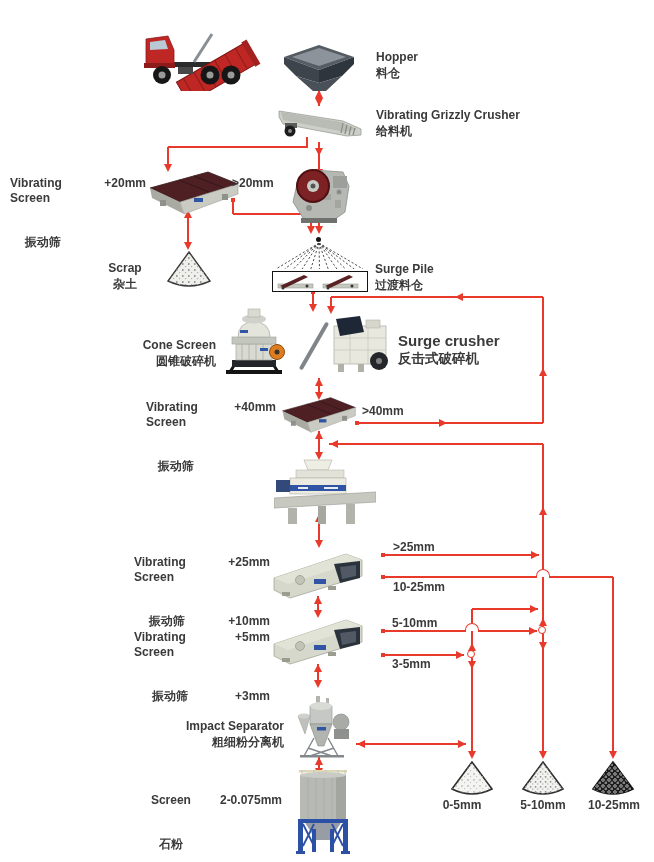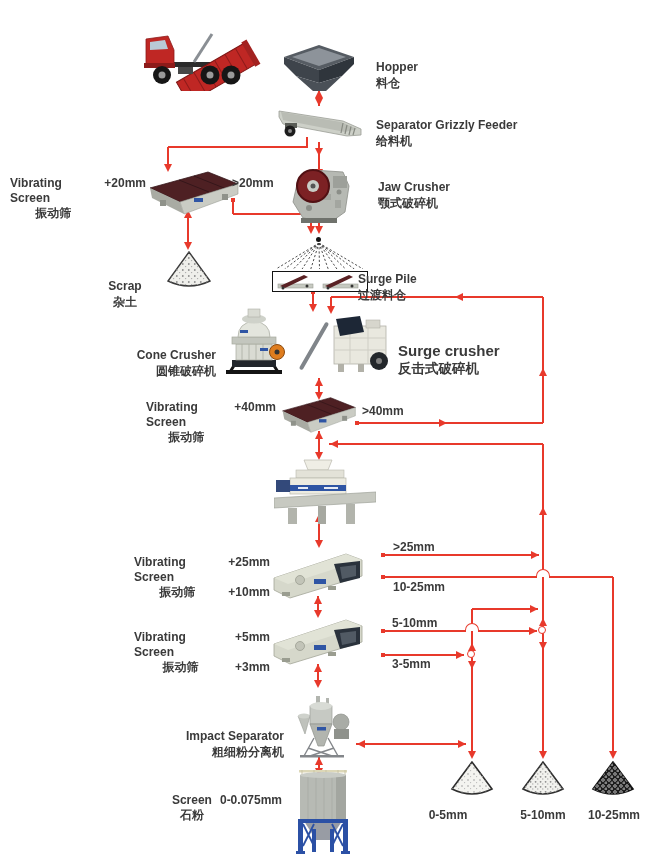--- a/index.html
+++ b/index.html
@@ -11,26 +11,26 @@
   .a{position:absolute;width:0;height:0;border:4px solid transparent;}
   .a.d{border-top:8px solid var(--red);border-bottom:0;}
   .a.u{border-bottom:8px solid var(--red);border-top:0;}
   .a.l{border-right:8px solid var(--red);border-left:0;}
   .a.r{border-left:8px solid var(--red);border-right:0;}
   .sq{position:absolute;width:4px;height:4px;background:var(--red);}
   .jc{position:absolute;width:6px;height:6px;border:1.5px solid var(--red);border-radius:50%;background:#fff;}
   .hop{position:absolute;width:14px;height:8px;background:#fff;border:1.5px solid var(--red);border-bottom:none;border-radius:7px 7px 0 0;box-sizing:border-box;}
   .fandot{position:absolute;width:5px;height:5px;border-radius:50%;background:#141414;}
   .mach{position:absolute;}
-  .lbl{position:absolute;font:600 12px/16px "Liberation Sans","DejaVu Sans",sans-serif;color:var(--ink);margin-top:10px;}
+  .lbl{position:absolute;font:600 12px/16px "Liberation Sans","DejaVu Sans",sans-serif;color:var(--ink);}
   .ctr{text-align:center;}
   .rgt{text-align:right;}
   .stream{position:absolute;font:600 12px/14px "Liberation Sans","DejaVu Sans",sans-serif;color:var(--ink);}
   .slbl{position:absolute;display:grid;grid-template-columns:auto auto;column-gap:8px;justify-content:end;
-        font:600 12px/15px "Liberation Sans","DejaVu Sans",sans-serif;color:var(--ink);}
+        font:600 12px/15px "Liberation Sans","DejaVu Sans",sans-serif;color:var(--ink);gap:29px;}
   .slbl .zh{justify-self:center;}
   .lbl-lg .en{font:600 15px/18px "Liberation Sans","DejaVu Sans",sans-serif;}
   .lbl-lg .zh{font:600 13.5px/17px "Liberation Sans","DejaVu Sans",sans-serif;}
   .surgebox{position:absolute;left:272px;top:271px;width:96px;height:21px;border:1.8px solid #141414;background:#fff;box-sizing:border-box;}
   .slash{position:absolute;left:287px;top:344px;width:54px;height:4px;background:#80858a;transform:rotate(-60deg);border-radius:2px;}
 </style>
 </head>
 <body>
 
 <div id="stage">
@@ -380,50 +380,46 @@
     <path d="M24 2 L4 29 Q24 39 44 29 Z" fill="#1e1e1e" stroke="#111" stroke-width="1.6"></path>
     <path d="M24 2 L4 29 Q24 39 44 29 Z" fill="url(#pd3)"></path>
   </svg>
 
   <div class="lbl" style="left:376px;top:49px">
     <div>Hopper</div>
     <div>料仓</div>
   </div>
 
   <div class="lbl" style="left:376px;top:107px">
-    <div>Separator Grizzly Feeder</div>
+    <div>Vibrating Grizzly Crusher</div>
     <div>给料机</div>
   </div>
 
   <div class="slbl" style="left:10px;top:176px;width:136px">
     <span>Vibrating Screen</span>
     <span>+20mm</span>
     <span class="zh">振动筛</span>
     <span></span>
   </div>
 
   <div class="stream" style="left:232px;top:176px">&gt;20mm</div>
 
-  <div class="lbl" style="left:378px;top:169px">
-    <div>Jaw Crusher</div>
-    <div>颚式破碎机</div>
-  </div>
-
-  <div class="lbl ctr" style="left:102px;top:268px;width:46px">
+
+  <div class="lbl ctr" style="left:102px;top:260px;width:46px">
     <div>Scrap</div>
     <div>杂土</div>
   </div>
 
-  <div class="lbl" style="left:358px;top:261px">
+  <div class="lbl" style="left:375px;top:261px">
     <div>Surge Pile</div>
     <div>过渡料仓</div>
   </div>
 
   <div class="lbl rgt" style="left:130px;top:337px;width:86px">
-    <div>Cone Crusher</div>
+    <div>Cone Screen</div>
     <div>圆锥破碎机</div>
   </div>
 
   <div class="lbl lbl-lg" style="left:398px;top:332px">
     <div class="en">Surge crusher</div>
     <div class="zh">反击式破碎机</div>
   </div>
 
   <div class="slbl" style="left:146px;top:400px;width:130px">
     <span>Vibrating Screen</span>
@@ -455,22 +451,22 @@
   <div class="stream" style="left:392px;top:616px">5-10mm</div>
   <div class="stream" style="left:392px;top:657px">3-5mm</div>
 
   <div class="lbl rgt" style="left:168px;top:718px;width:116px">
     <div>Impact Separator</div>
     <div>粗细粉分离机</div>
   </div>
 
   <div class="slbl" style="left:146px;top:793px;width:136px">
     <span>Screen</span>
-    <span>0-0.075mm</span>
+    <span>2-0.075mm</span>
     <span class="zh">石粉</span>
     <span></span>
   </div>
 
-  <div class="lbl ctr" style="left:418px;top:797px;width:60px">0-5mm</div>
+  <div class="lbl ctr" style="left:432px;top:797px;width:60px">0-5mm</div>
   <div class="lbl ctr" style="left:513px;top:797px;width:60px">5-10mm</div>
   <div class="lbl ctr" style="left:582px;top:797px;width:64px">10-25mm</div>
 
 </div>
 
 </body></html>

